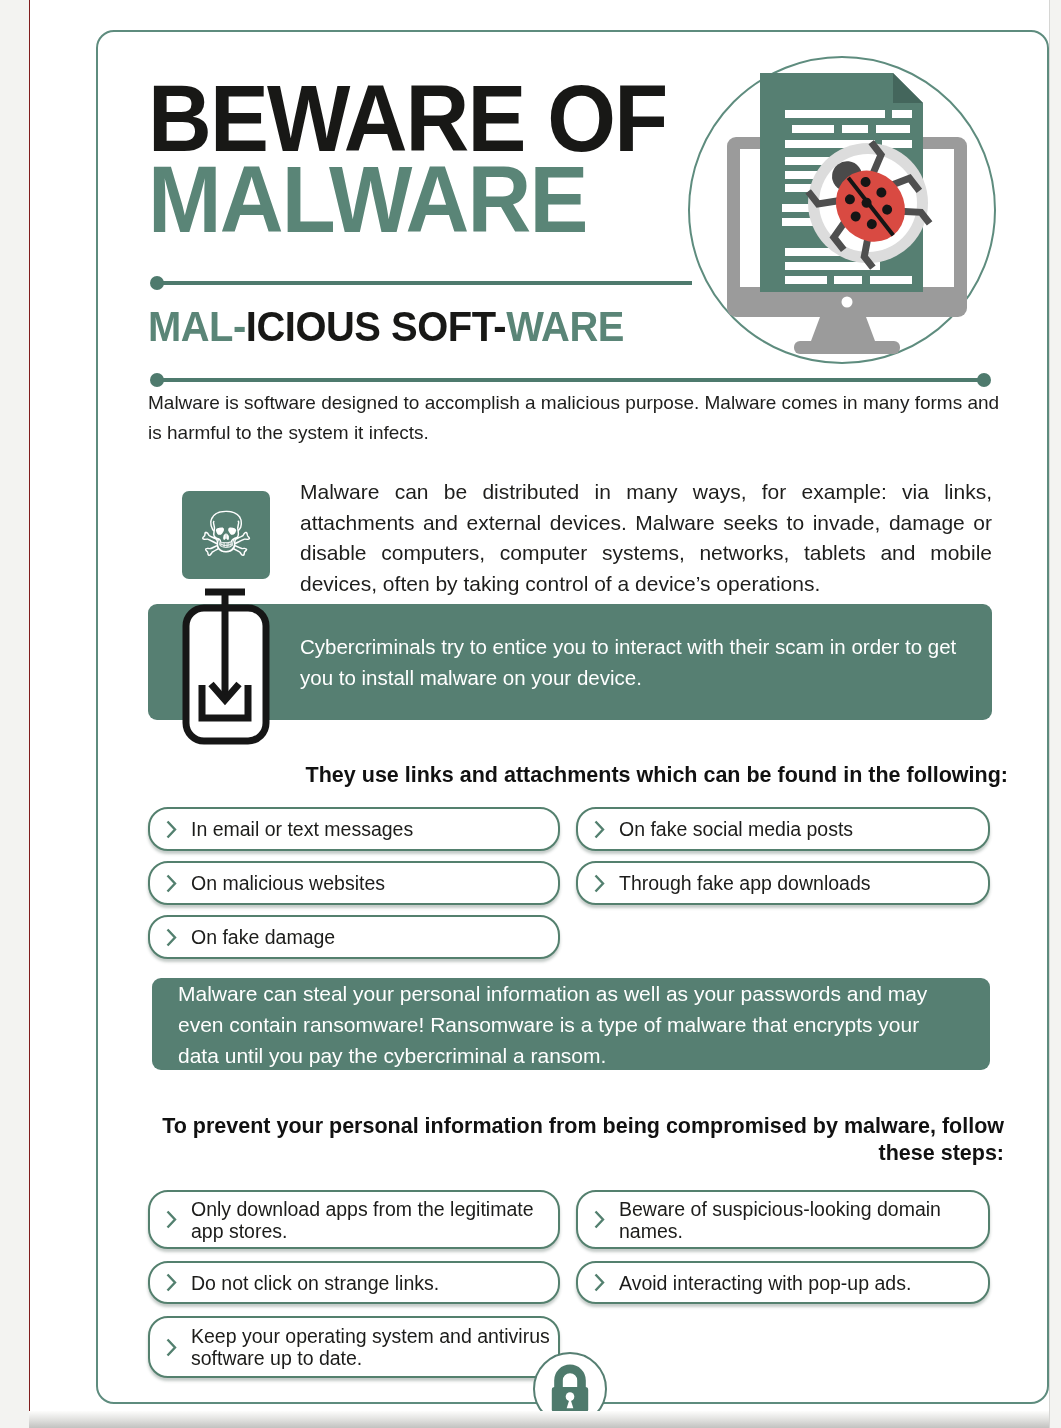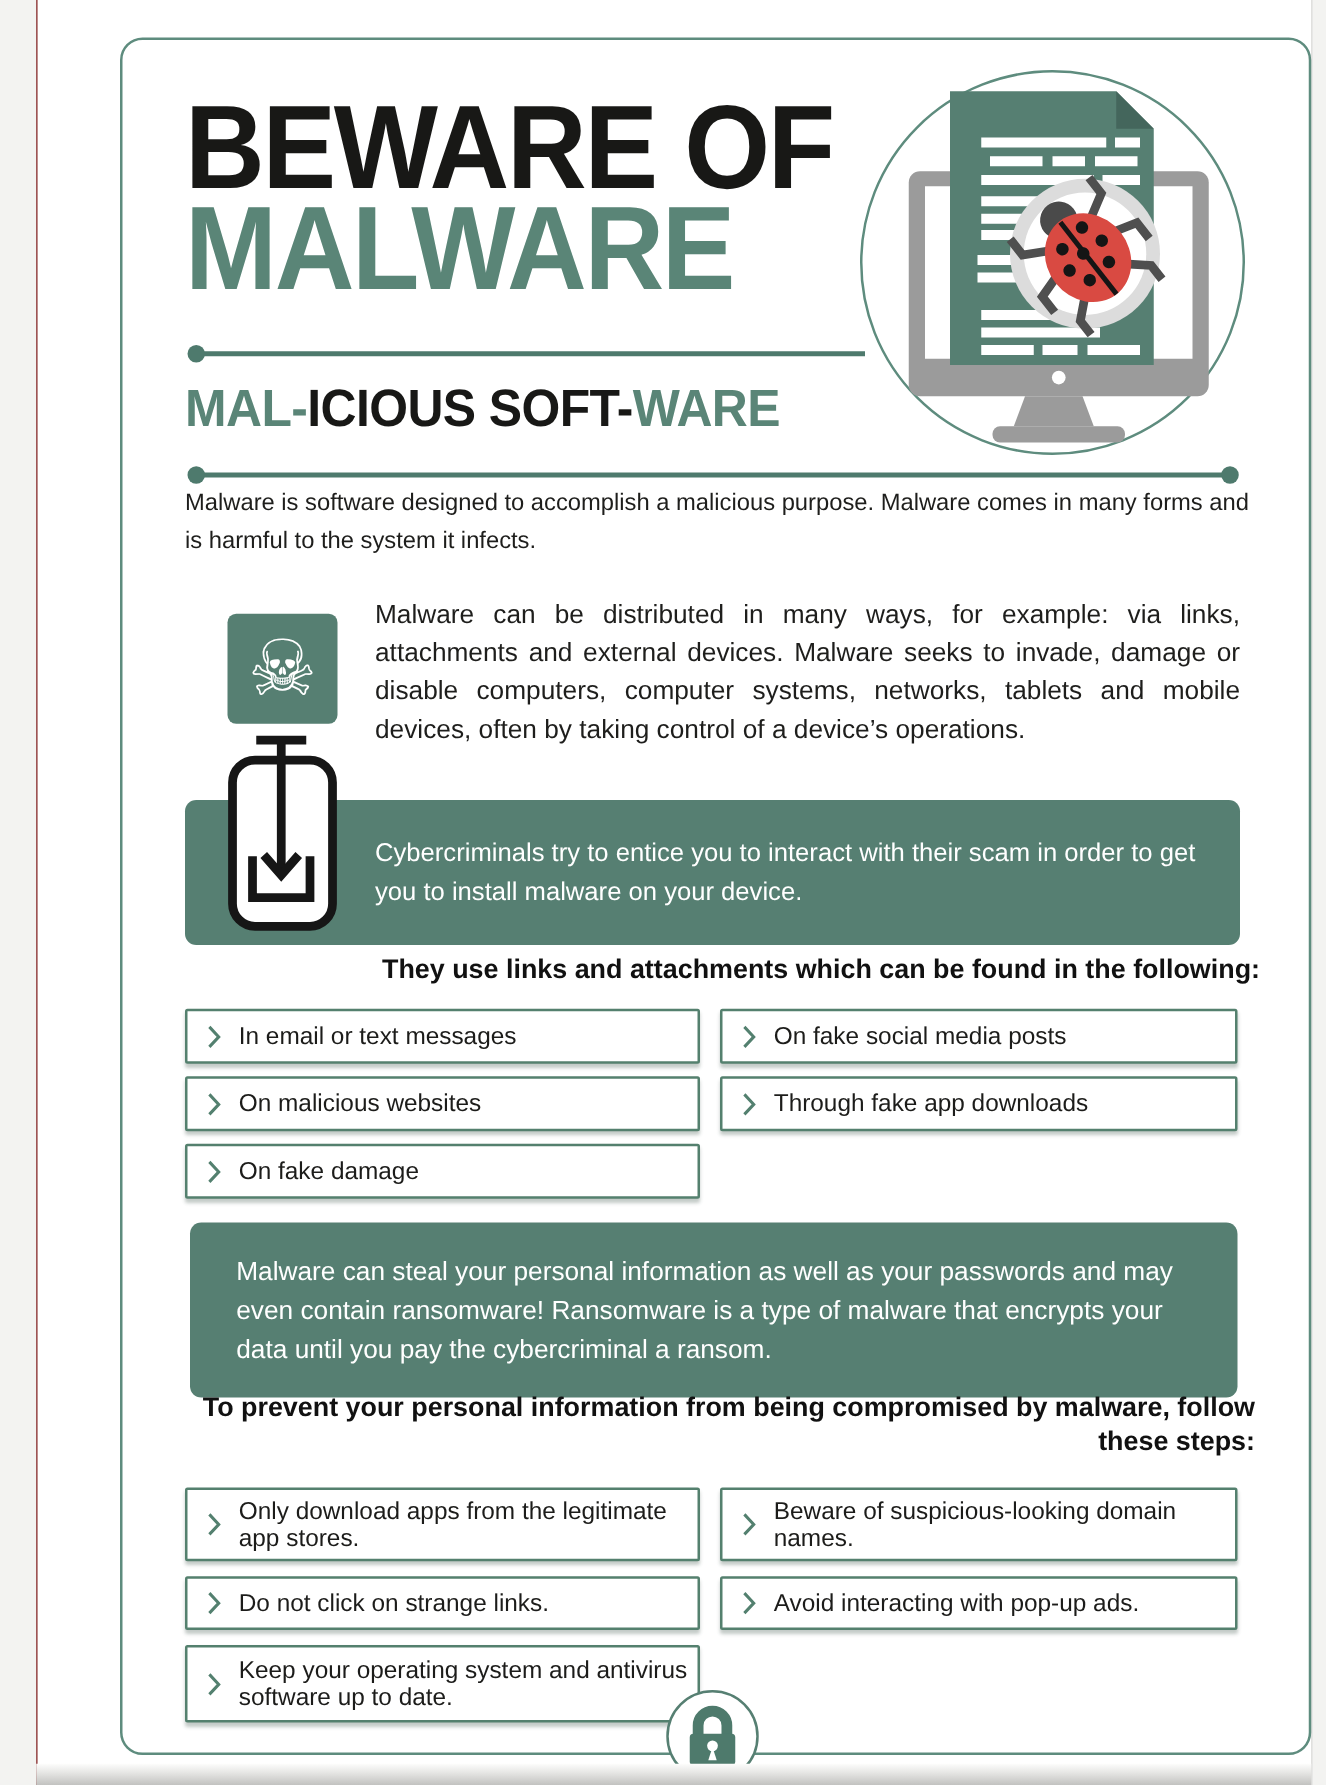--- a/index.html
+++ b/index.html
@@ -41,37 +41,37 @@
   .hero{position:absolute;left:652px;top:48px;}
   
   .intro{position:absolute;left:118px;top:388px;width:858px;margin:0;
     font-size:19px;line-height:30px;}
   .skull-tile{position:absolute;left:152px;top:491px;width:88px;height:88px;
     background:#567f72;border-radius:7px;display:flex;align-items:center;justify-content:center;
     color:#ffffff;font-size:62px;line-height:1;font-family:"DejaVu Sans",sans-serif;}
   .dist{position:absolute;left:270px;top:477px;width:692px;margin:0;
     font-size:21px;line-height:30.5px;text-align:justify;}
   .callout{position:absolute;background:#567f72;color:#ffffff;border-radius:9px;}
-  .c1{left:118px;top:640px;width:844px;height:116px;display:flex;align-items:center;
+  .c1{left:118px;top:604px;width:844px;height:116px;display:flex;align-items:center;
     padding:0;box-sizing:border-box;}
   .c1 p{margin:0;padding:0 30px 0 152px;font-size:20.5px;line-height:31px;}
-  .c2{left:122px;top:978px;width:838px;height:140px;box-sizing:border-box;
-    display:flex;align-items:center;padding-left:11px;}
+  .c2{left:122px;top:978px;width:838px;height:92px;box-sizing:border-box;
+    display:flex;align-items:center;}
   .c2 p{margin:0;padding:0 28px 0 26px;font-size:21px;line-height:31px;}
   .dl-icon{position:absolute;left:150px;top:586px;z-index:3;}
   .section-heading{position:absolute;left:118px;margin:0;font-size:21.5px;font-weight:bold;
     color:#111;line-height:27px;text-align:right;}
   .h-found{top:762px;width:860px;}
   .h-prevent{top:1113px;width:856px;}
   
   .pills{position:absolute;left:118px;display:grid;grid-template-columns:412px 414px;
     column-gap:16px;}
   .p1{top:807px;grid-template-rows:44px 44px 44px;row-gap:10px;}
   .p2{top:1190px;grid-template-rows:59px 43px 62px;row-gap:12px;}
-  .pill{background:#fff;border:2px solid #54806e;border-radius:2px;
+  .pill{background:#fff;border:2px solid #54806e;border-radius:20px;
     display:flex;align-items:center;gap:14px;padding:0 3px 0 16px;box-sizing:border-box;
     box-shadow:0 3px 3px rgba(55,80,70,.3);}
   .pill span{font-size:19.5px;line-height:22px;color:#1c1c1a;}
   .chev{flex:0 0 auto;}
   
   .lock-badge{position:absolute;left:503px;top:1352px;width:74px;height:74px;
     background:#fff;border:2.5px solid #567f72;border-radius:50%;box-sizing:border-box;
     display:flex;align-items:center;justify-content:center;z-index:5;}
 </style>
 </head>

